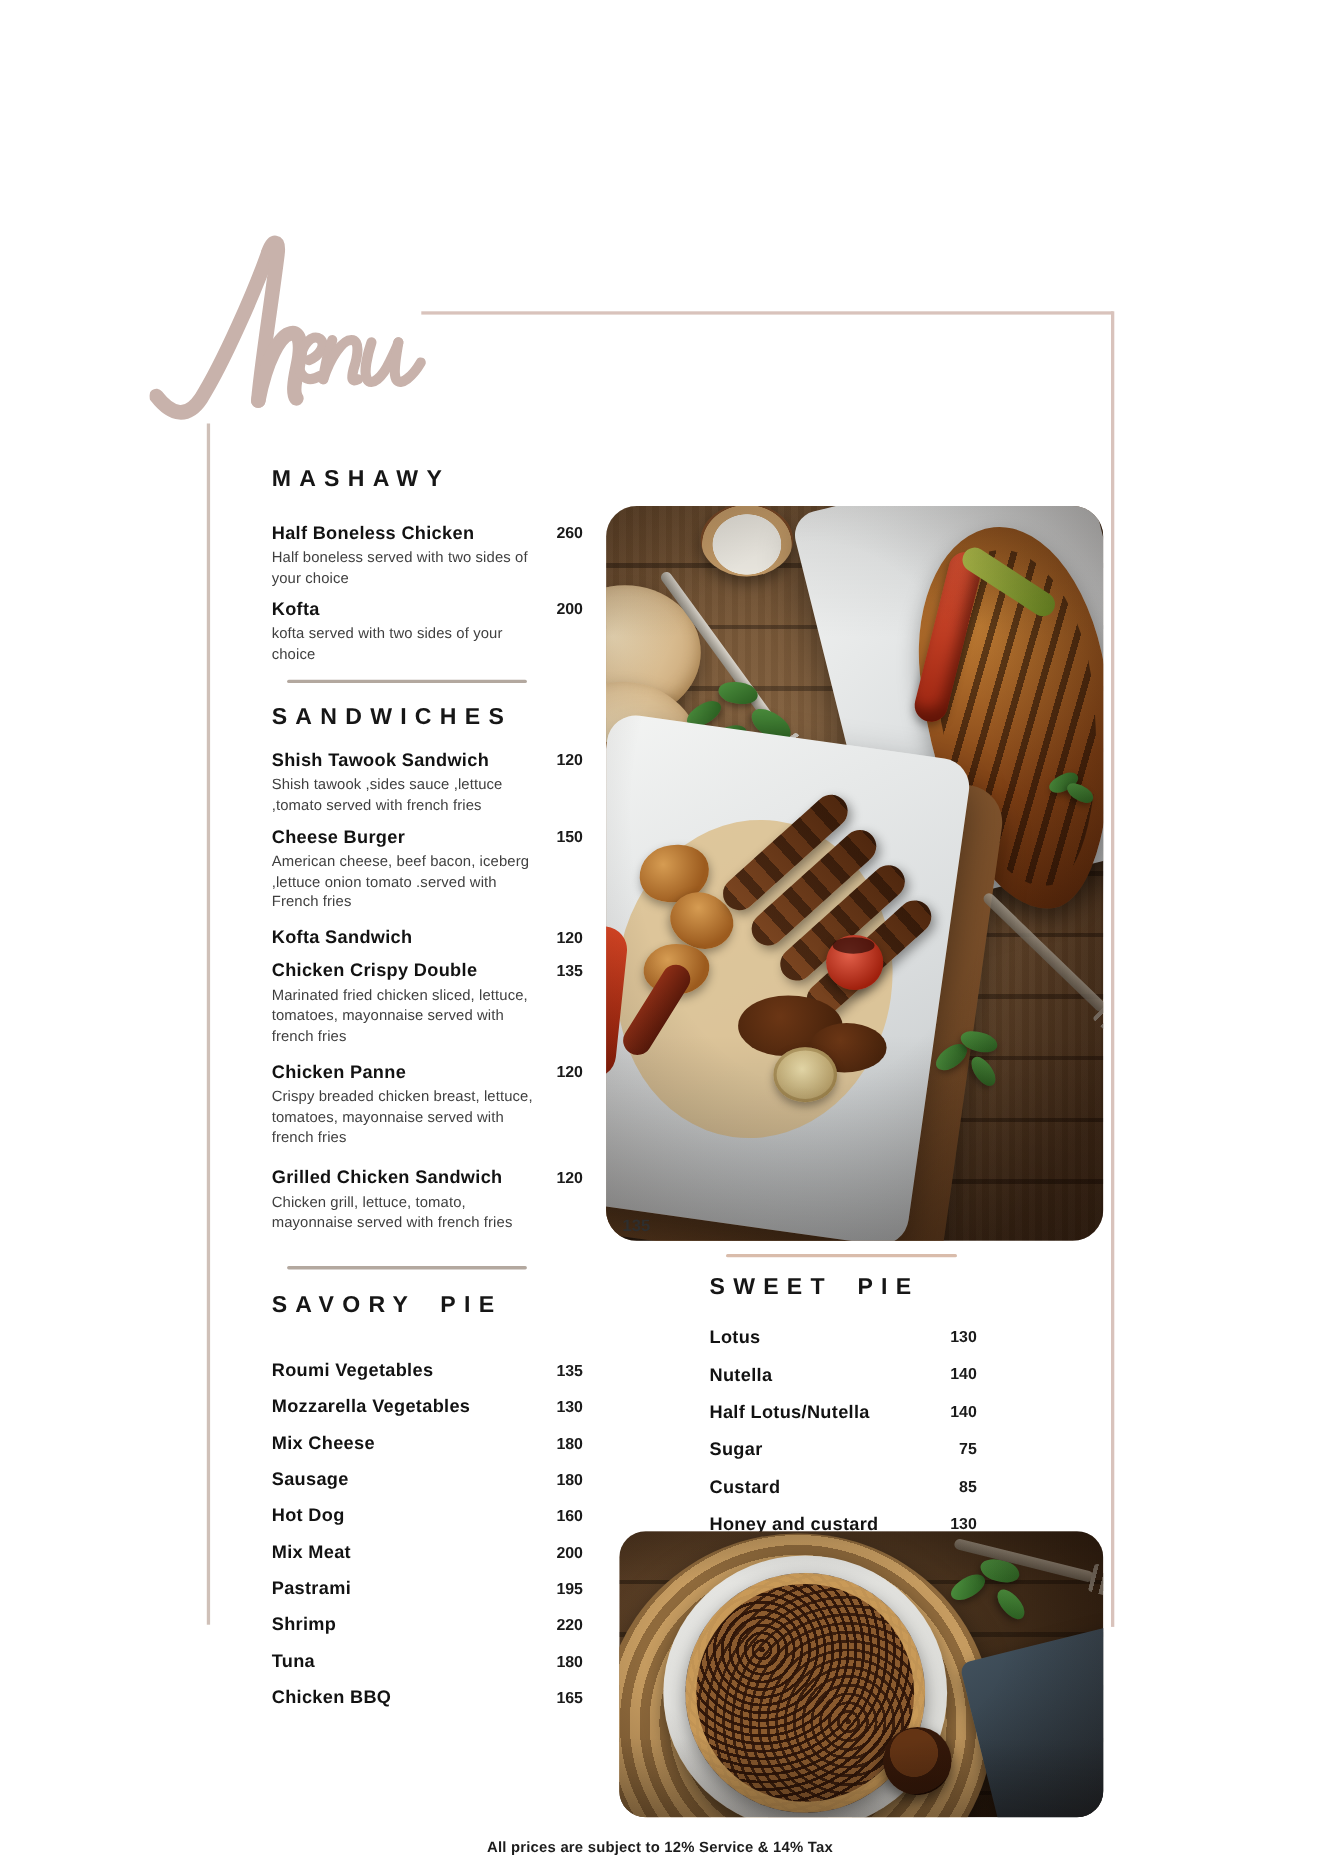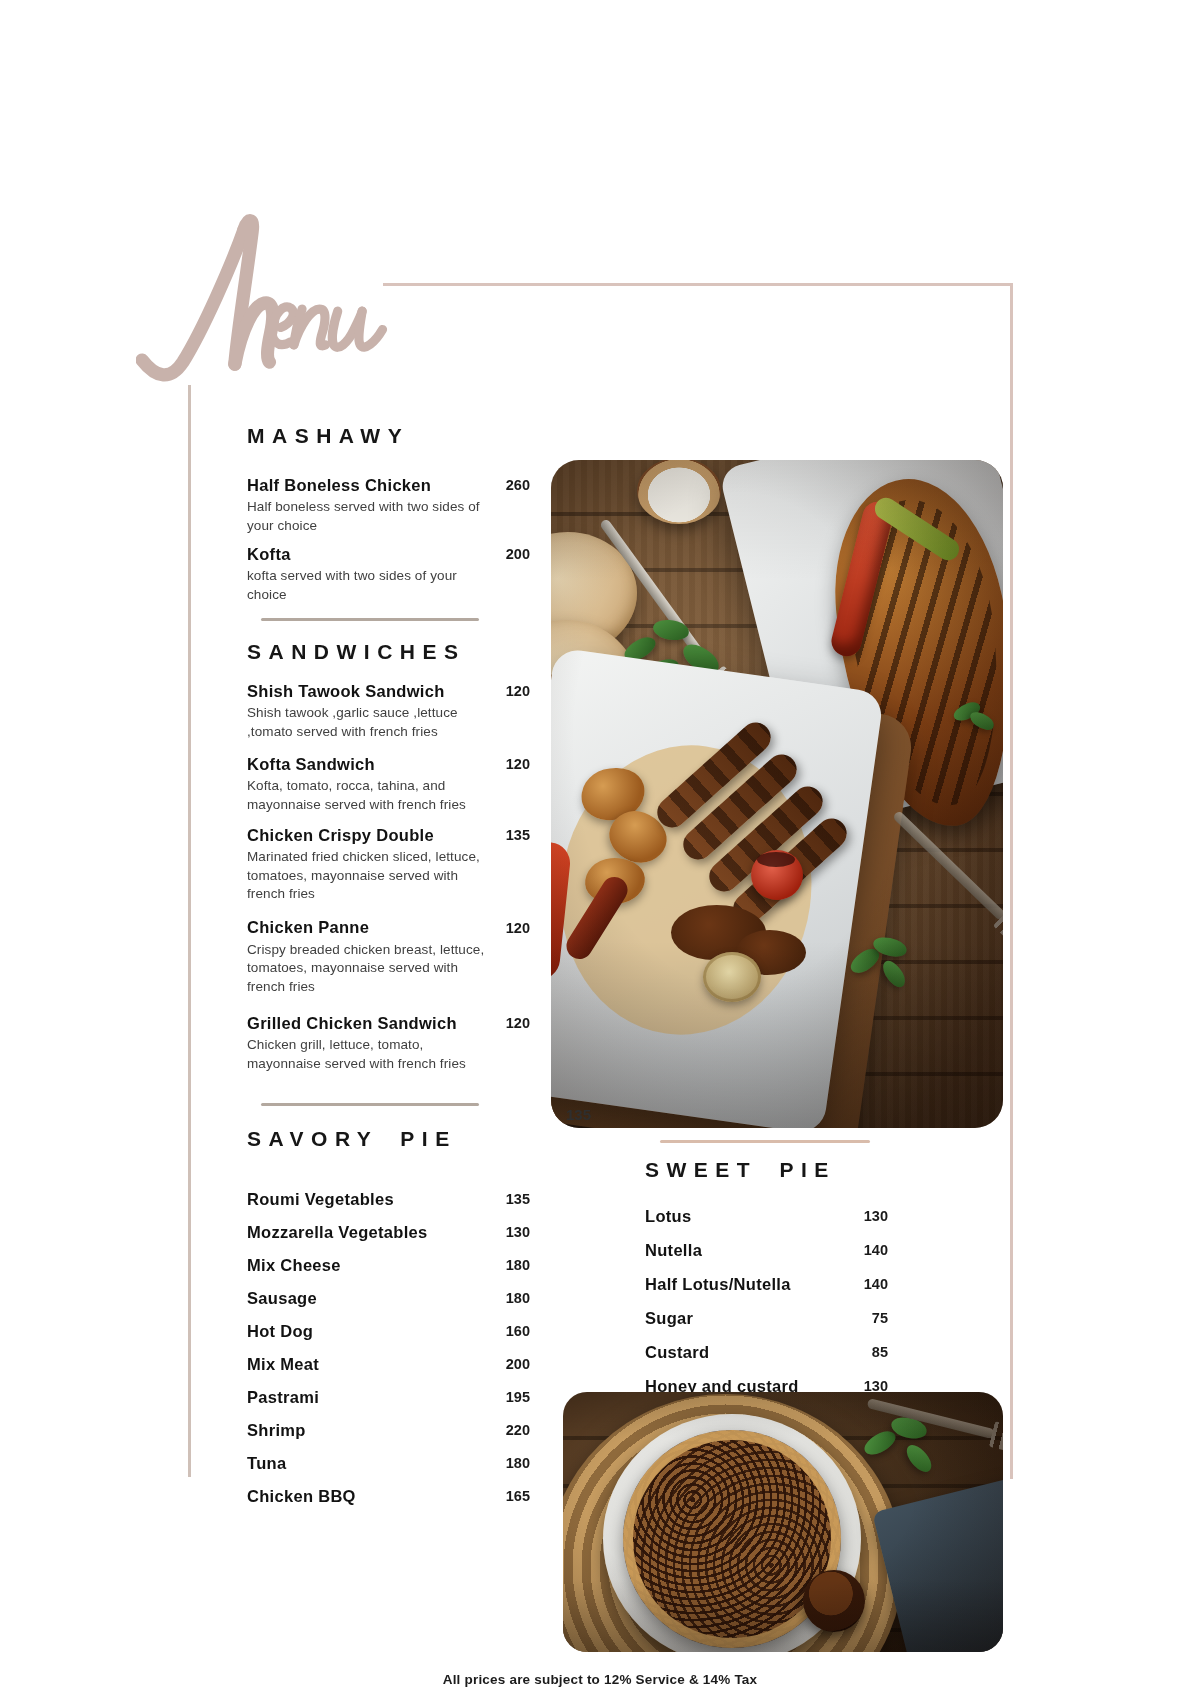--- a/index.html
+++ b/index.html
@@ -167,28 +167,34 @@
 
     <div class="divider mt14"></div>
 
     <div class="section-title mt20">SANDWICHES</div>
 
     <div class="mi mt19">
       <div class="row">
         <span class="nm">Shish Tawook Sandwich</span>
         <span class="pr">120</span>
       </div>
-      <p class="ds">Shish tawook ,garlic sauce ,lettuce ,tomato served with french fries</p>
+      <p class="ds">Shish tawook ,sides sauce ,lettuce ,tomato served with french fries</p>
+    </div>
+    <div class="mi mt10">
+      <div class="row">
+        <span class="nm">Cheese Burger</span>
+        <span class="pr">150</span>
+      </div>
+      <p class="ds">American cheese, beef bacon, iceberg ,lettuce onion tomato .served with French fries</p>
     </div>
     <div class="mi mt13">
       <div class="row">
         <span class="nm">Kofta Sandwich</span>
         <span class="pr">120</span>
       </div>
-      <p class="ds">Kofta, tomato, rocca, tahina, and mayonnaise served with french fries</p>
     </div>
     <div class="mi mt11">
       <div class="row">
         <span class="nm">Chicken Crispy Double</span>
         <span class="pr">135</span>
       </div>
       <p class="ds">Marinated fried chicken sliced, lettuce, tomatoes, mayonnaise served with french fries</p>
     </div>
     <div class="mi mt14">
       <div class="row">

